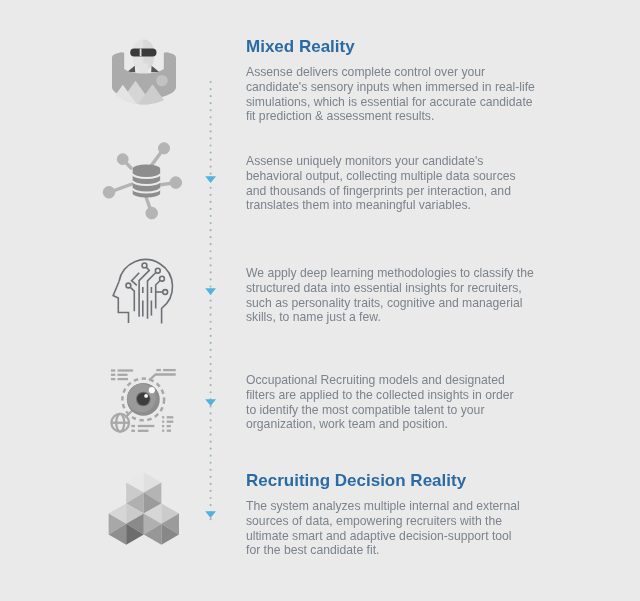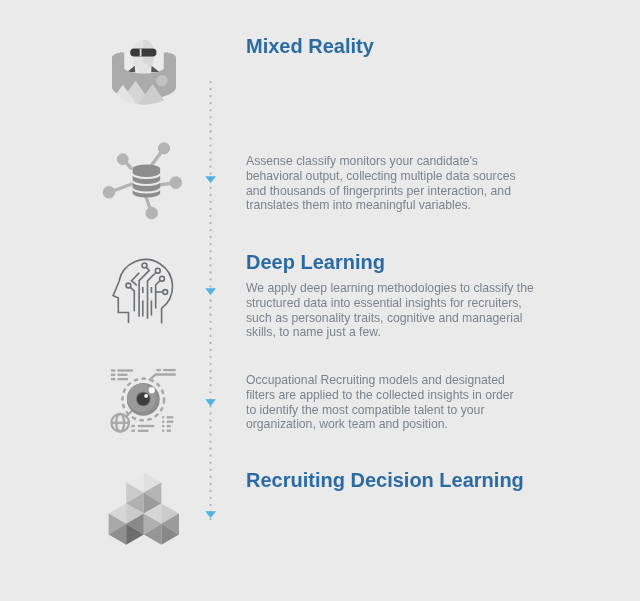--- a/index.html
+++ b/index.html
@@ -9,21 +9,21 @@
     background:#eaeaea;
     font-family:"Liberation Sans", sans-serif;
   }
   .page{position:relative;width:640px;height:601px;background:#eaeaea;}
 
   .feature{position:absolute;left:0;width:640px;}
   .feature .icon-wrap{position:absolute;}
   .feature .icon-wrap svg{display:block;}
   .feature .text-wrap{position:absolute;left:246px;top:0;width:310px;}
   .feature-title{
-    color:#2b6ba4;font-size:20px;font-weight:bold;line-height:15px;margin:0;
+    color:#2b6ba4;font-size:17px;font-weight:bold;line-height:15px;margin:0;
     white-space:nowrap;
   }
   .feature-desc{
     color:#7c838c;font-size:12.2px;line-height:14.8px;margin:0;padding-top:11px;
     white-space:pre-line;
   }
   .connector{position:absolute;left:200px;top:74px;width:22px;height:450px;}
 </style>
 </head>
 <body>
@@ -60,20 +60,24 @@
         <g clip-path="url(#sceneclip)">
           <circle cx="52" cy="44.6" r="5.7" fill="#c2c2c2"></circle>
           <path d="M25.5 44.8 L3 76 L48 76 Z" fill="#d5d5d5"></path>
           <path d="M42.5 48.3 L21 78 L64 78 Z" fill="#cdcdcd"></path>
           <path d="M12.8 48.7 L-10 80.5 L35.6 80.5 Z" fill="#e4e4e4"></path>
         </g>
       </svg>
     </div>
     <div class="text-wrap">
       <div class="feature-title">Mixed Reality</div>
+      <div class="feature-desc">Assense delivers complete control  over your
+candidate's sensory inputs when immersed in real-life
+simulations, which is essential for accurate candidate
+fit prediction &amp; assessment results.</div>
     </div>
   </div>
 
   <div class="feature" style="top:143px">
     <div class="icon-wrap" style="left:102px;top:-1px">
       <svg width="84" height="84" viewBox="0 0 84 84">
         <g stroke="#b4b4b4" fill="#b4b4b4">
           <line x1="62" y1="6.3" x2="46" y2="28" stroke-width="3.4" stroke-linecap="round"></line>
           <line x1="20.7" y1="17.1" x2="29" y2="26" stroke-width="3.4" stroke-linecap="round"></line>
           <line x1="7" y1="50.3" x2="30" y2="42" stroke-width="3.4" stroke-linecap="round"></line>
@@ -87,21 +91,21 @@
         </g>
         <path d="M30.65 26.85 a13.75 4.25 0 0 1 27.5 0 v24.3 a13.75 4.25 0 0 1 -27.5 0 Z" fill="#8d8d8d"></path>
         <g fill="none" stroke="#eaeaea" stroke-width="2.0">
           <path d="M30.65 31.7 a13.75 4.25 0 0 0 27.5 0"></path>
           <path d="M30.65 38.8 a13.75 4.25 0 0 0 27.5 0"></path>
           <path d="M30.65 46.2 a13.75 4.25 0 0 0 27.5 0"></path>
         </g>
       </svg>
     </div>
     <div class="text-wrap">
-      <div class="feature-desc">Assense classify monitors your candidate's
+      <div class="feature-desc">Assense uniquely monitors your candidate's
 behavioral output, collecting multiple data sources
 and thousands of fingerprints per interaction, and
 translates them into meaningful variables.</div>
     </div>
   </div>
 
   <div class="feature" style="top:255px">
     <div class="icon-wrap" style="left:110px;top:0px">
       <svg width="70" height="70" viewBox="0 0 70 70">
         <g fill="none" stroke="#6d7074" stroke-width="1.6" stroke-linecap="butt" stroke-linejoin="miter">
@@ -121,21 +125,20 @@
         <g fill="none" stroke="#6d7074" stroke-width="1.6">
           <circle cx="34.5" cy="10.4" r="2.4"></circle>
           <circle cx="47.8" cy="15.7" r="2.4"></circle>
           <circle cx="52" cy="23.7" r="2.4"></circle>
           <circle cx="55.2" cy="37" r="2.4"></circle>
           <circle cx="18.4" cy="30.5" r="2.4"></circle>
         </g>
       </svg>
     </div>
     <div class="text-wrap">
-      <div class="feature-title">Deep Learning</div>
       <div class="feature-desc">We apply deep learning methodologies to classify the
 structured data into essential insights for recruiters,
 such as personality traits, cognitive and managerial
 skills, to name just a few.</div>
     </div>
   </div>
 
   <div class="feature" style="top:362px">
     <div class="icon-wrap" style="left:100px;top:-2px">
       <svg width="90" height="90" viewBox="0 0 90 90">
@@ -208,17 +211,21 @@
       <path d="M53.4 33.46 L53.4 53.78 L35.8 43.62 Z" fill="#d6d6d6"></path>
       <path d="M53.4 33.46 L71 43.62 L53.4 53.78 Z" fill="#cbcbcb"></path>
       <path d="M35.8 43.62 L53.4 53.78 L35.8 64.62 Z" fill="#b0b0b0"></path>
       <path d="M53.4 53.78 L53.4 74.78 L35.8 64.62 Z" fill="#979797"></path>
       <path d="M53.4 53.78 L71 43.62 L71 64.62 Z" fill="#9b9b9b"></path>
       <path d="M53.4 53.78 L71 64.62 L53.4 74.78 Z" fill="#888888"></path>
     </g>
       </svg>
     </div>
     <div class="text-wrap">
-      <div class="feature-title">Recruiting Decision Learning</div>
+      <div class="feature-title">Recruiting Decision Reality</div>
+      <div class="feature-desc">The system analyzes multiple internal and external
+sources of data, empowering recruiters with the
+ultimate smart and adaptive decision-support tool
+for the best candidate fit.</div>
     </div>
   </div>
 
 </div>
 
 </body></html>

